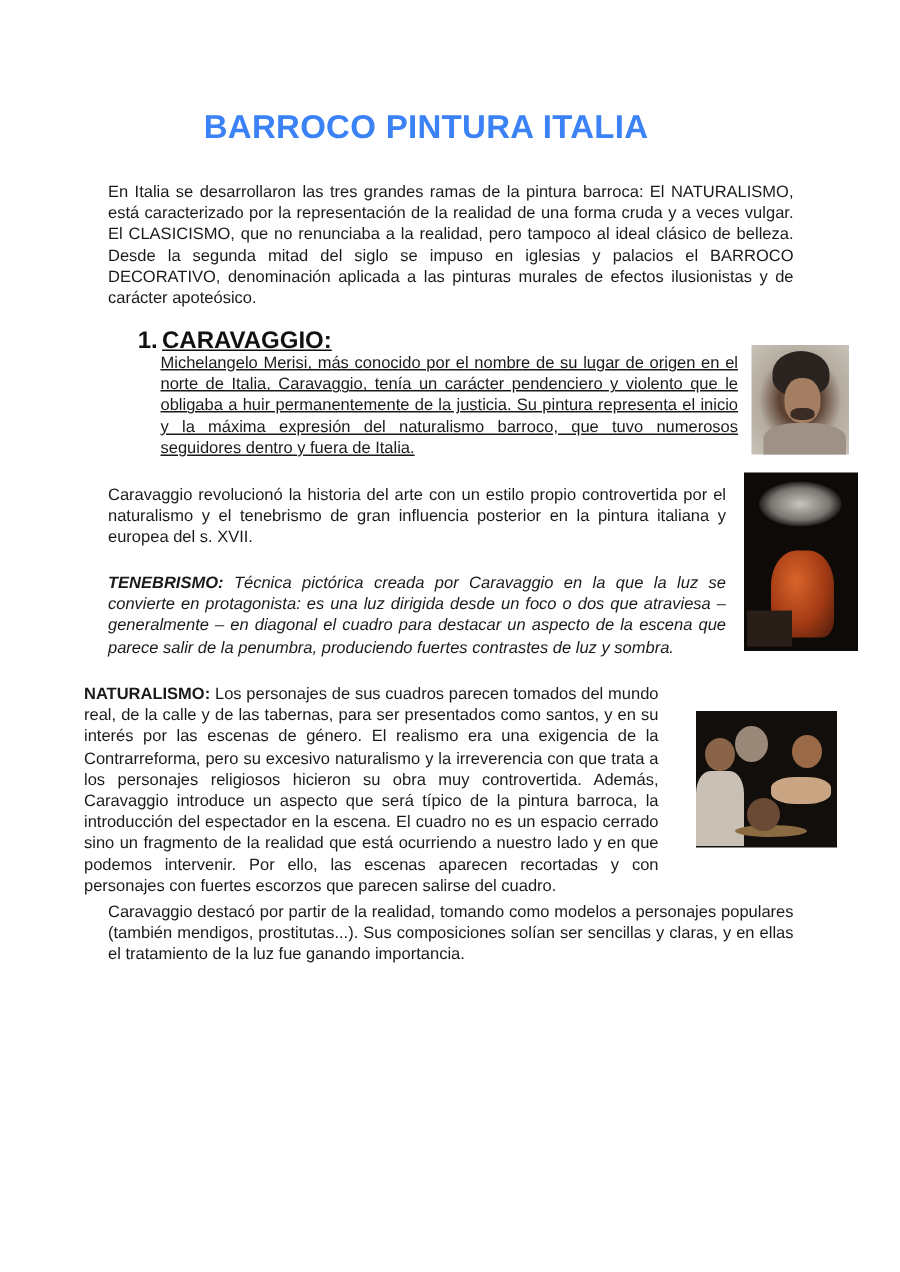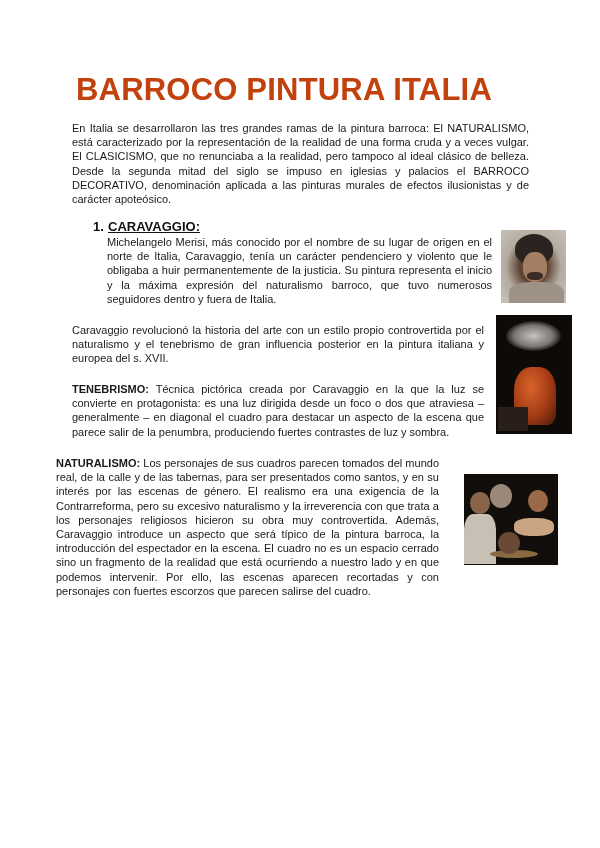--- a/index.html
+++ b/index.html
@@ -1,28 +1,28 @@
 <!DOCTYPE html>
 <html><head>
   <meta charset="utf-8">
   <style>
     html, body { margin: 0; padding: 0; background: #ffffff; }
     body { width: 600px; height: 848px; position: relative; overflow: hidden;
            font-family: "Liberation Sans", sans-serif; color: #111; }
     .page { position: absolute; left: 0; top: 0; width: 600px; height: 848px; background: #fff; }
     .title { position: absolute; left: 0; width: 568px; top: 72px; text-align: center;
-             font-size: 31px; font-weight: bold; letter-spacing: 0.2px; color: #c2410c; }
+             font-size: 22px; font-weight: bold; letter-spacing: 0.2px; color: #3b82f6; }
     .para { position: absolute; font-size: 11px; line-height: 14.2px; text-align: justify; color: #1a1a1a; }
     .intro { left: 72px; top: 121px; width: 457px; }
-    .list-head { position: absolute; left: 89px; top: 219px; font-size: 13px; font-weight: bold; text-align: center; }
+    .list-head { position: absolute; left: 89px; top: 219px; font-size: 16px; font-weight: bold; text-align: center; }
     .list-head .num { display: inline-block; width: 19px; }
     .list-head .lbl { text-decoration: underline; }
-    .cara { left: 107px; top: 235px; width: 385px; }
+    .cara { left: 107px; top: 235px; width: 385px; text-decoration: underline; }
     .revol { left: 72px; top: 323px; width: 412px; }
-    .tene { left: 72px; top: 382px; width: 412px; }
+    .tene { left: 72px; top: 382px; width: 412px; font-style: italic; }
     .nat { left: 56px; top: 456px; width: 383px; }
     .destaco { left: 72px; top: 601px; width: 457px; }
     .b { font-weight: bold; }
     .img { position: absolute; overflow: hidden; }
     .portrait { left: 501px; top: 230px; width: 65px; height: 73px;
                 background: radial-gradient(ellipse at 50% 50%, #8a6a50 0%, #5a4030 30%, #b5aca0 60%, #c8c2b8 100%); }
     .portrait .hair { position:absolute; left:14px; top:4px; width:38px; height:30px; border-radius:50% 50% 40% 40%; background:#2a2320; }
     .portrait .face { position:absolute; left:22px; top:22px; width:24px; height:30px; border-radius:45%; background:#a47e62; }
     .portrait .beard { position:absolute; left:26px; top:42px; width:16px; height:8px; border-radius:40%; background:#3a2c25; }
     .portrait .coat { position:absolute; left:8px; top:52px; width:55px; height:25px; border-radius:40% 40% 0 0; background:#9e9286; }
@@ -74,13 +74,14 @@
   <div class="img salome">
     <div class="body1"></div>
       <div class="f1"></div>
       <div class="f2"></div>
       <div class="f3"></div>
       <div class="arm"></div>
       <div class="plate"></div>
       <div class="head"></div>
   </div>
 
+  <p class="para destaco" style="margin:0">Caravaggio destacó por partir de la realidad, tomando como modelos a personajes populares (también mendigos, prostitutas...). Sus composiciones solían ser sencillas y claras, y en ellas el tratamiento de la luz fue ganando importancia.</p>
 </div>
 
 </body></html>

